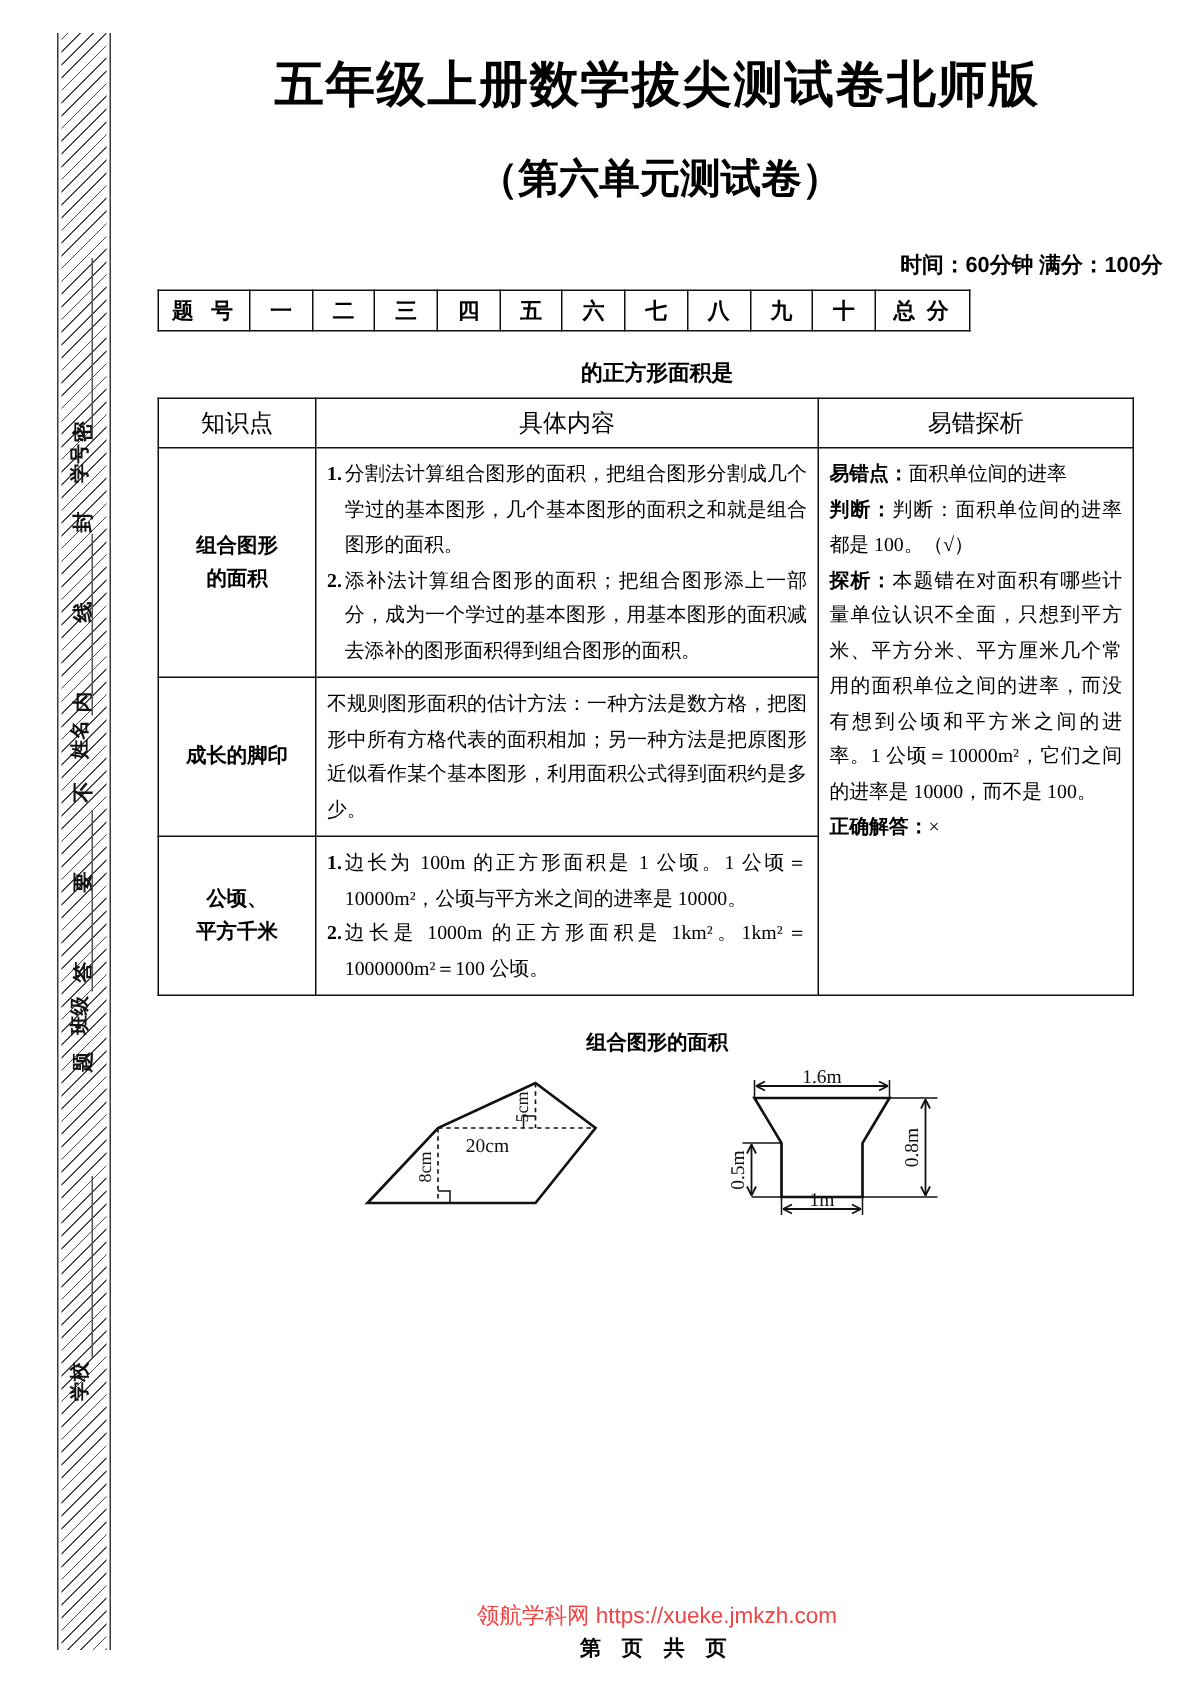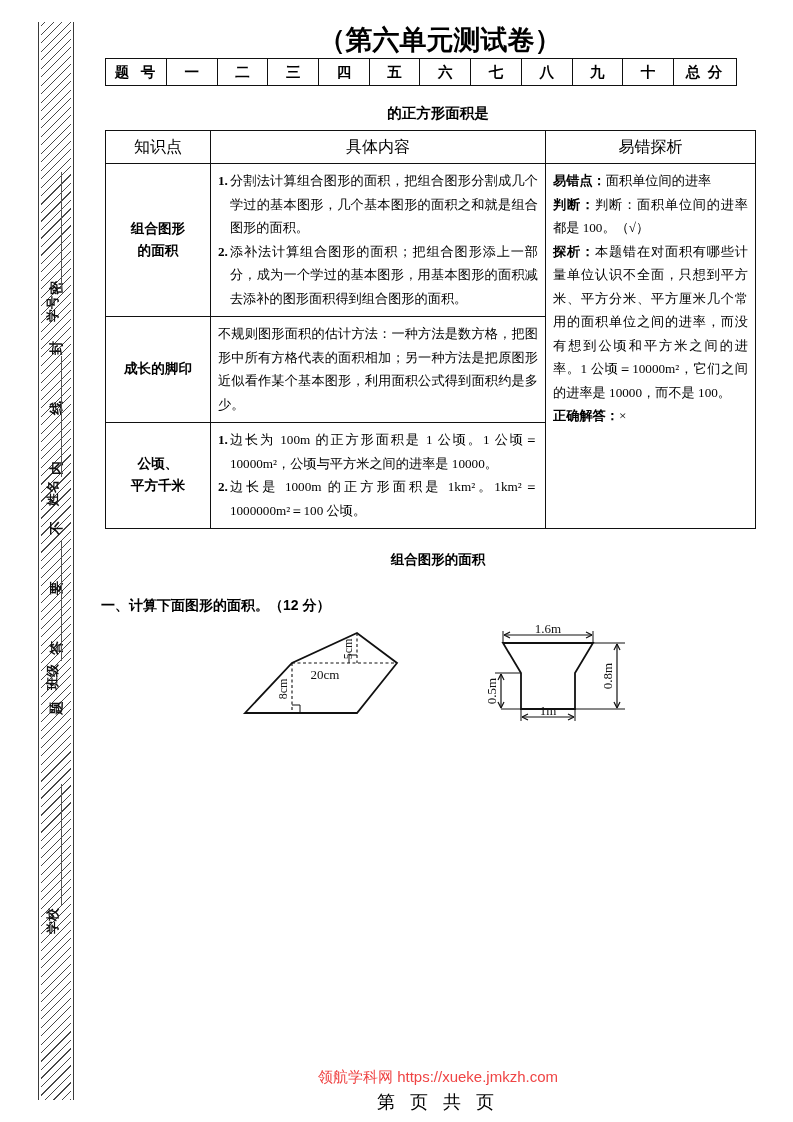--- a/index.html
+++ b/index.html
@@ -120,21 +120,21 @@
 
   
   table.grid {
     border-collapse: collapse;
     table-layout: fixed;
   }
   table.grid th, table.grid td {
     border: 1px solid #111;
   }
   #score-table {
-    width: 632px;
+    width: 542px;
     margin: 0 0 0 10px;
   }
   #score-table td {
     height: 24px;
     text-align: center;
     font-size: 14.5px;
     font-weight: 600;
     font-family: "Liberation Serif", serif;
   }
   #score-table td.rowhead {
@@ -229,22 +229,22 @@
     font-size: 15px;
     color: #ef4444;
     font-family: "Liberation Sans", "DejaVu Sans", sans-serif;
     padding-right: 12px;
   }
   #page-footer {
     position: absolute;
     left: 0; right: 0;
     top: 1090px;
     text-align: center;
-    font-size: 18px;
-    font-weight: normal;
+    font-size: 14px;
+    font-weight: bold;
     letter-spacing: 5px;
     font-family: "Liberation Sans", "DejaVu Sans", sans-serif;
     padding-right: 12px;
   }
 </style>
 </head>
 <body>
 
 <div id="seal-margin">
   <div class="seal-rule left"></div>
@@ -275,21 +275,23 @@
     <span class="rule"></span>
   </div>
   <div class="info-field" id="info-3">
     <span class="fl">学校</span>
     <span class="rule"></span>
   </div>
 </div>
 
 <div id="sheet">
 
+  <h1 id="doc-title">五年级上册数学拔尖测试卷北师版</h1>
   <h2 id="doc-subtitle">（第六单元测试卷）</h2>
+  <div id="exam-meta">时间：60分钟  满分：100分</div>
 
   <table class="grid" id="score-table">
     <tbody>
       <tr>
         <td class="rowhead">题 号</td>
         <td>一</td>
         <td>二</td>
         <td>三</td>
         <td>四</td>
         <td>五</td>
@@ -364,21 +366,20 @@
           <div class="kp-item">
             <span class="num">2.</span>
             <span class="txt">边长是 1000m 的正方形面积是 1km²。1km²＝1000000m²＝100 公顷。</span>
           </div>
         </td>
       </tr>
     </tbody>
   </table>
 
   <div id="section-title">组合图形的面积</div>
-  <div id="q1-stem">一、计算下面图形的面积。（12 分）</div>
 
   <div id="figures">
 
     <div class="figwrap" id="fig-1">
       <svg width="200" height="110" viewBox="0 0 200 110">
         <polygon points="8,92 55,42 120,12 160,42 120,92" fill="none" stroke="#111" stroke-width="1.8"></polygon>
         <line x1="55" y1="42" x2="160" y2="42" stroke="#111" stroke-width="1.1" stroke-dasharray="3,2.5"></line>
         <line x1="55" y1="42" x2="55" y2="92" stroke="#111" stroke-width="1.1" stroke-dasharray="3,2.5"></line>
         <line x1="120" y1="12" x2="120" y2="42" stroke="#111" stroke-width="1.1" stroke-dasharray="3,2.5"></line>
         <path d="M55 84 L63 84 L63 92" fill="none" stroke="#111" stroke-width="1"></path>

